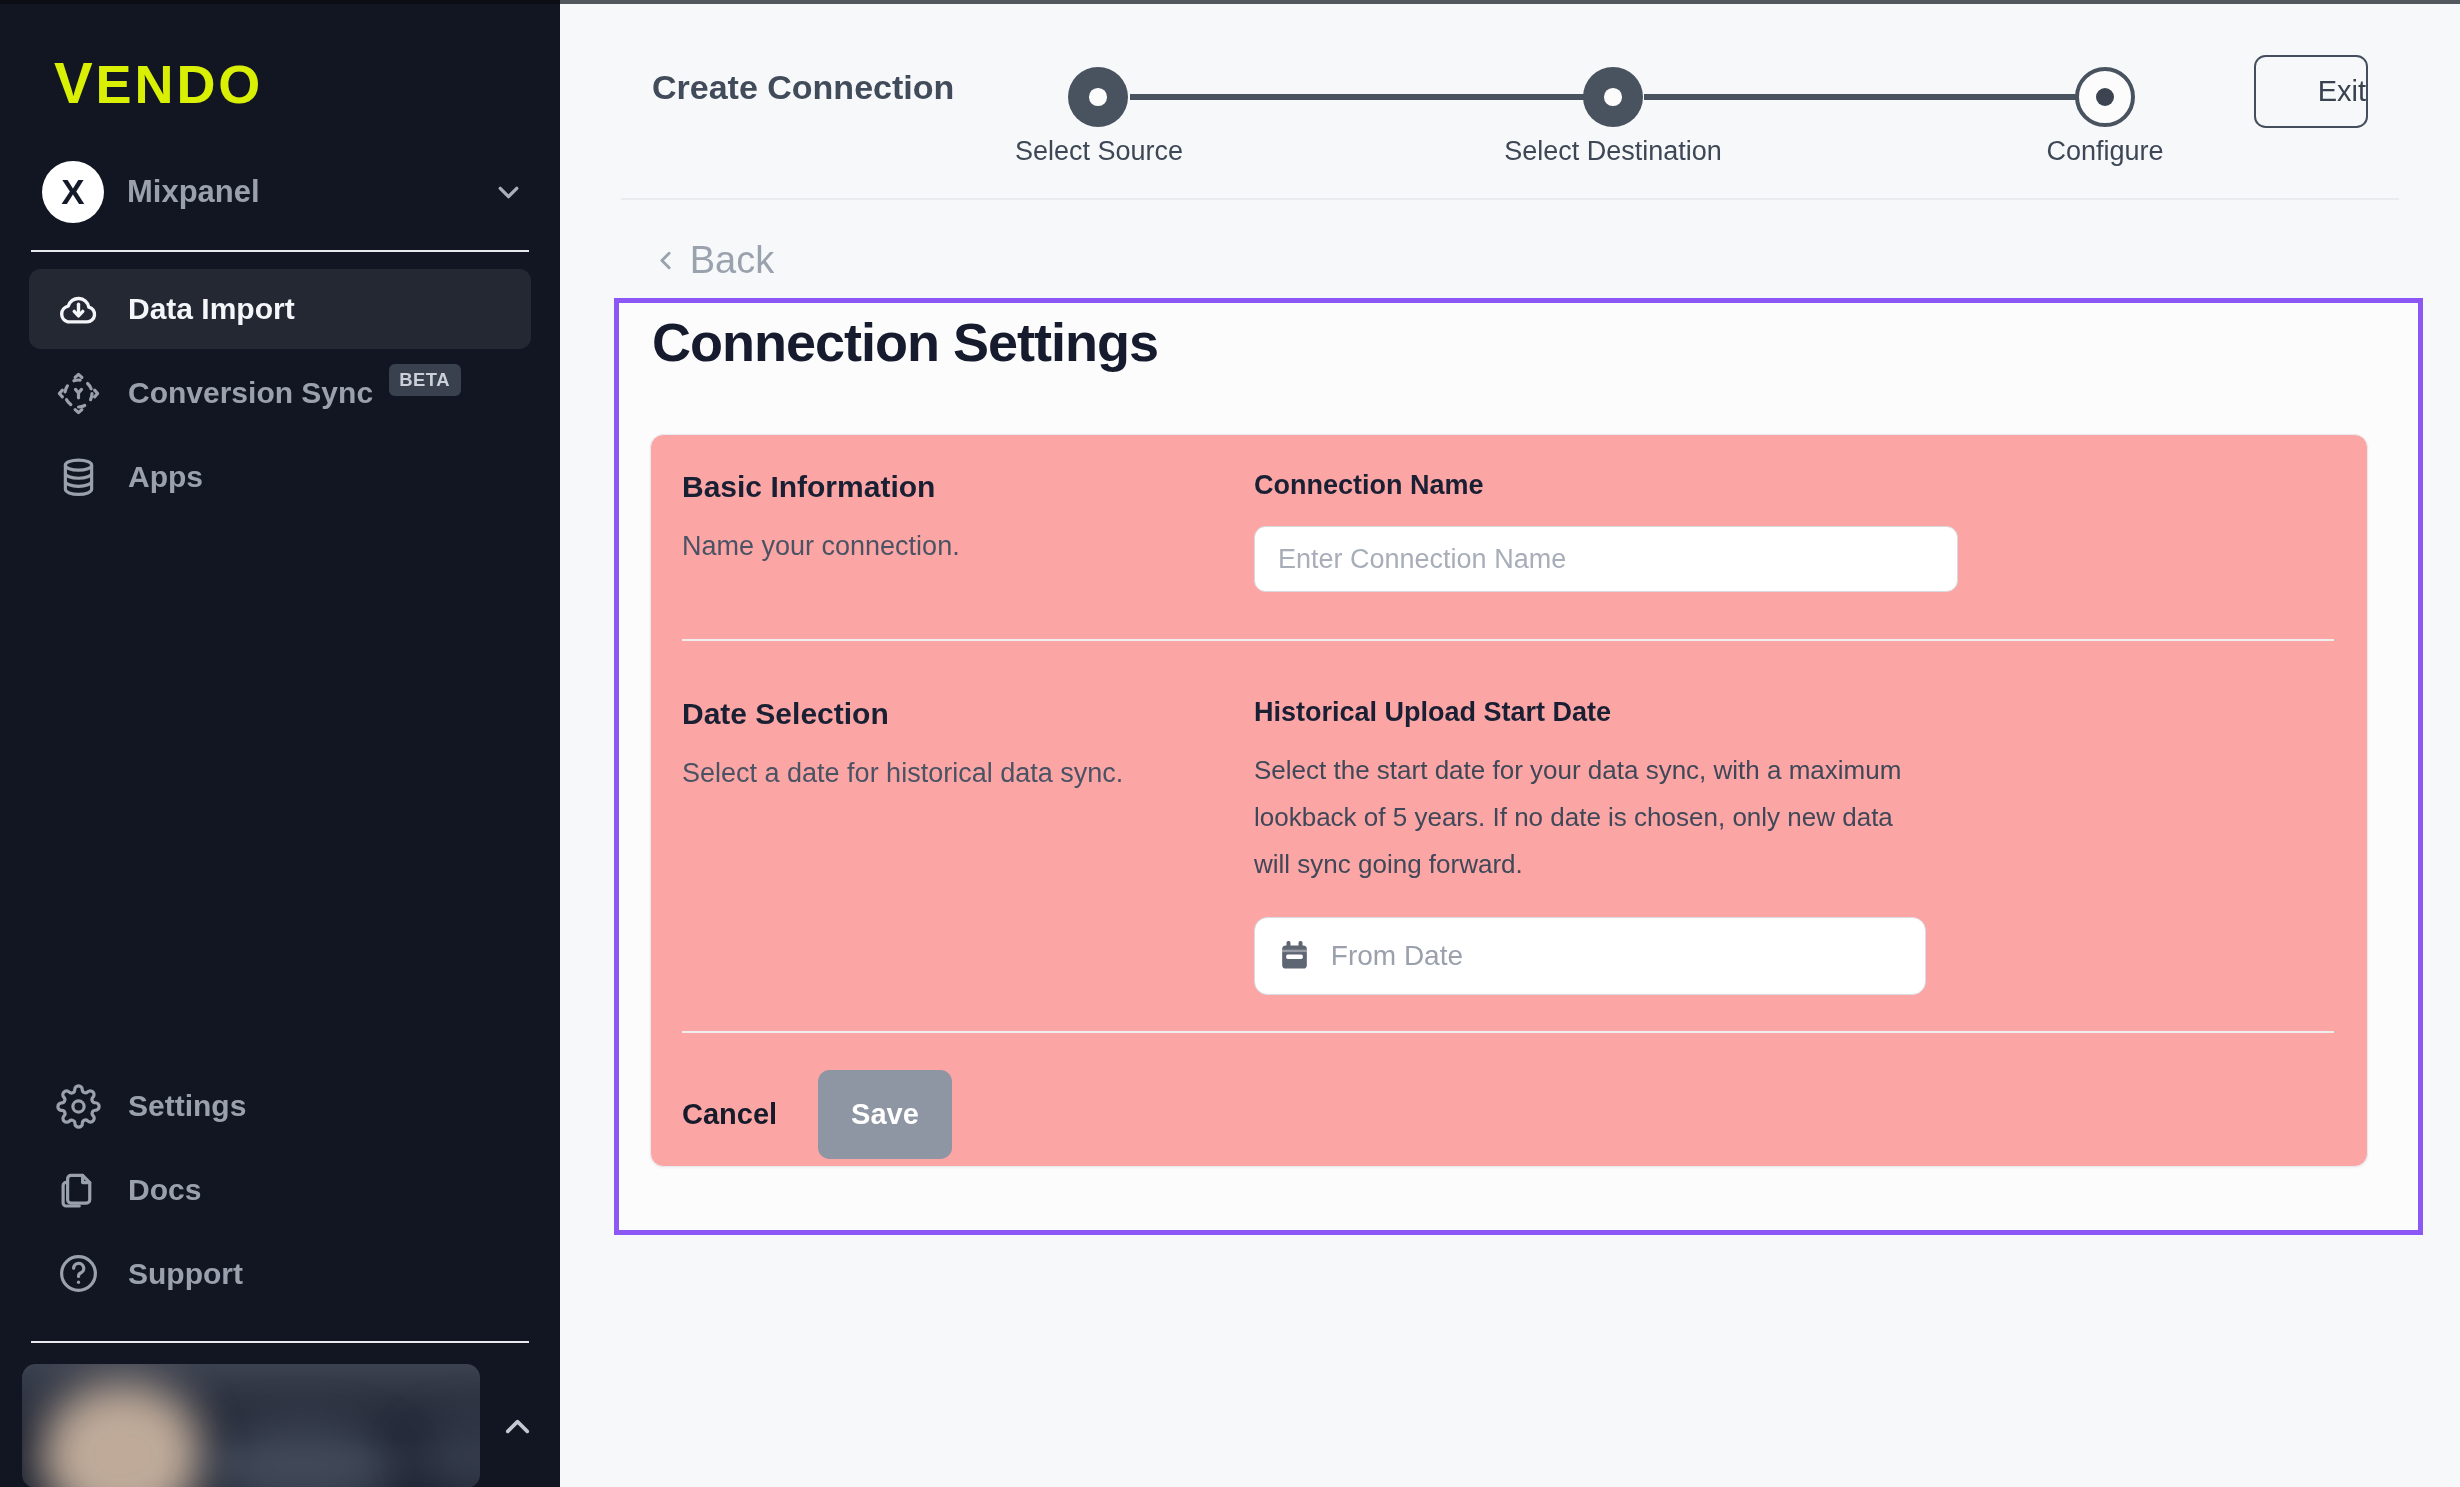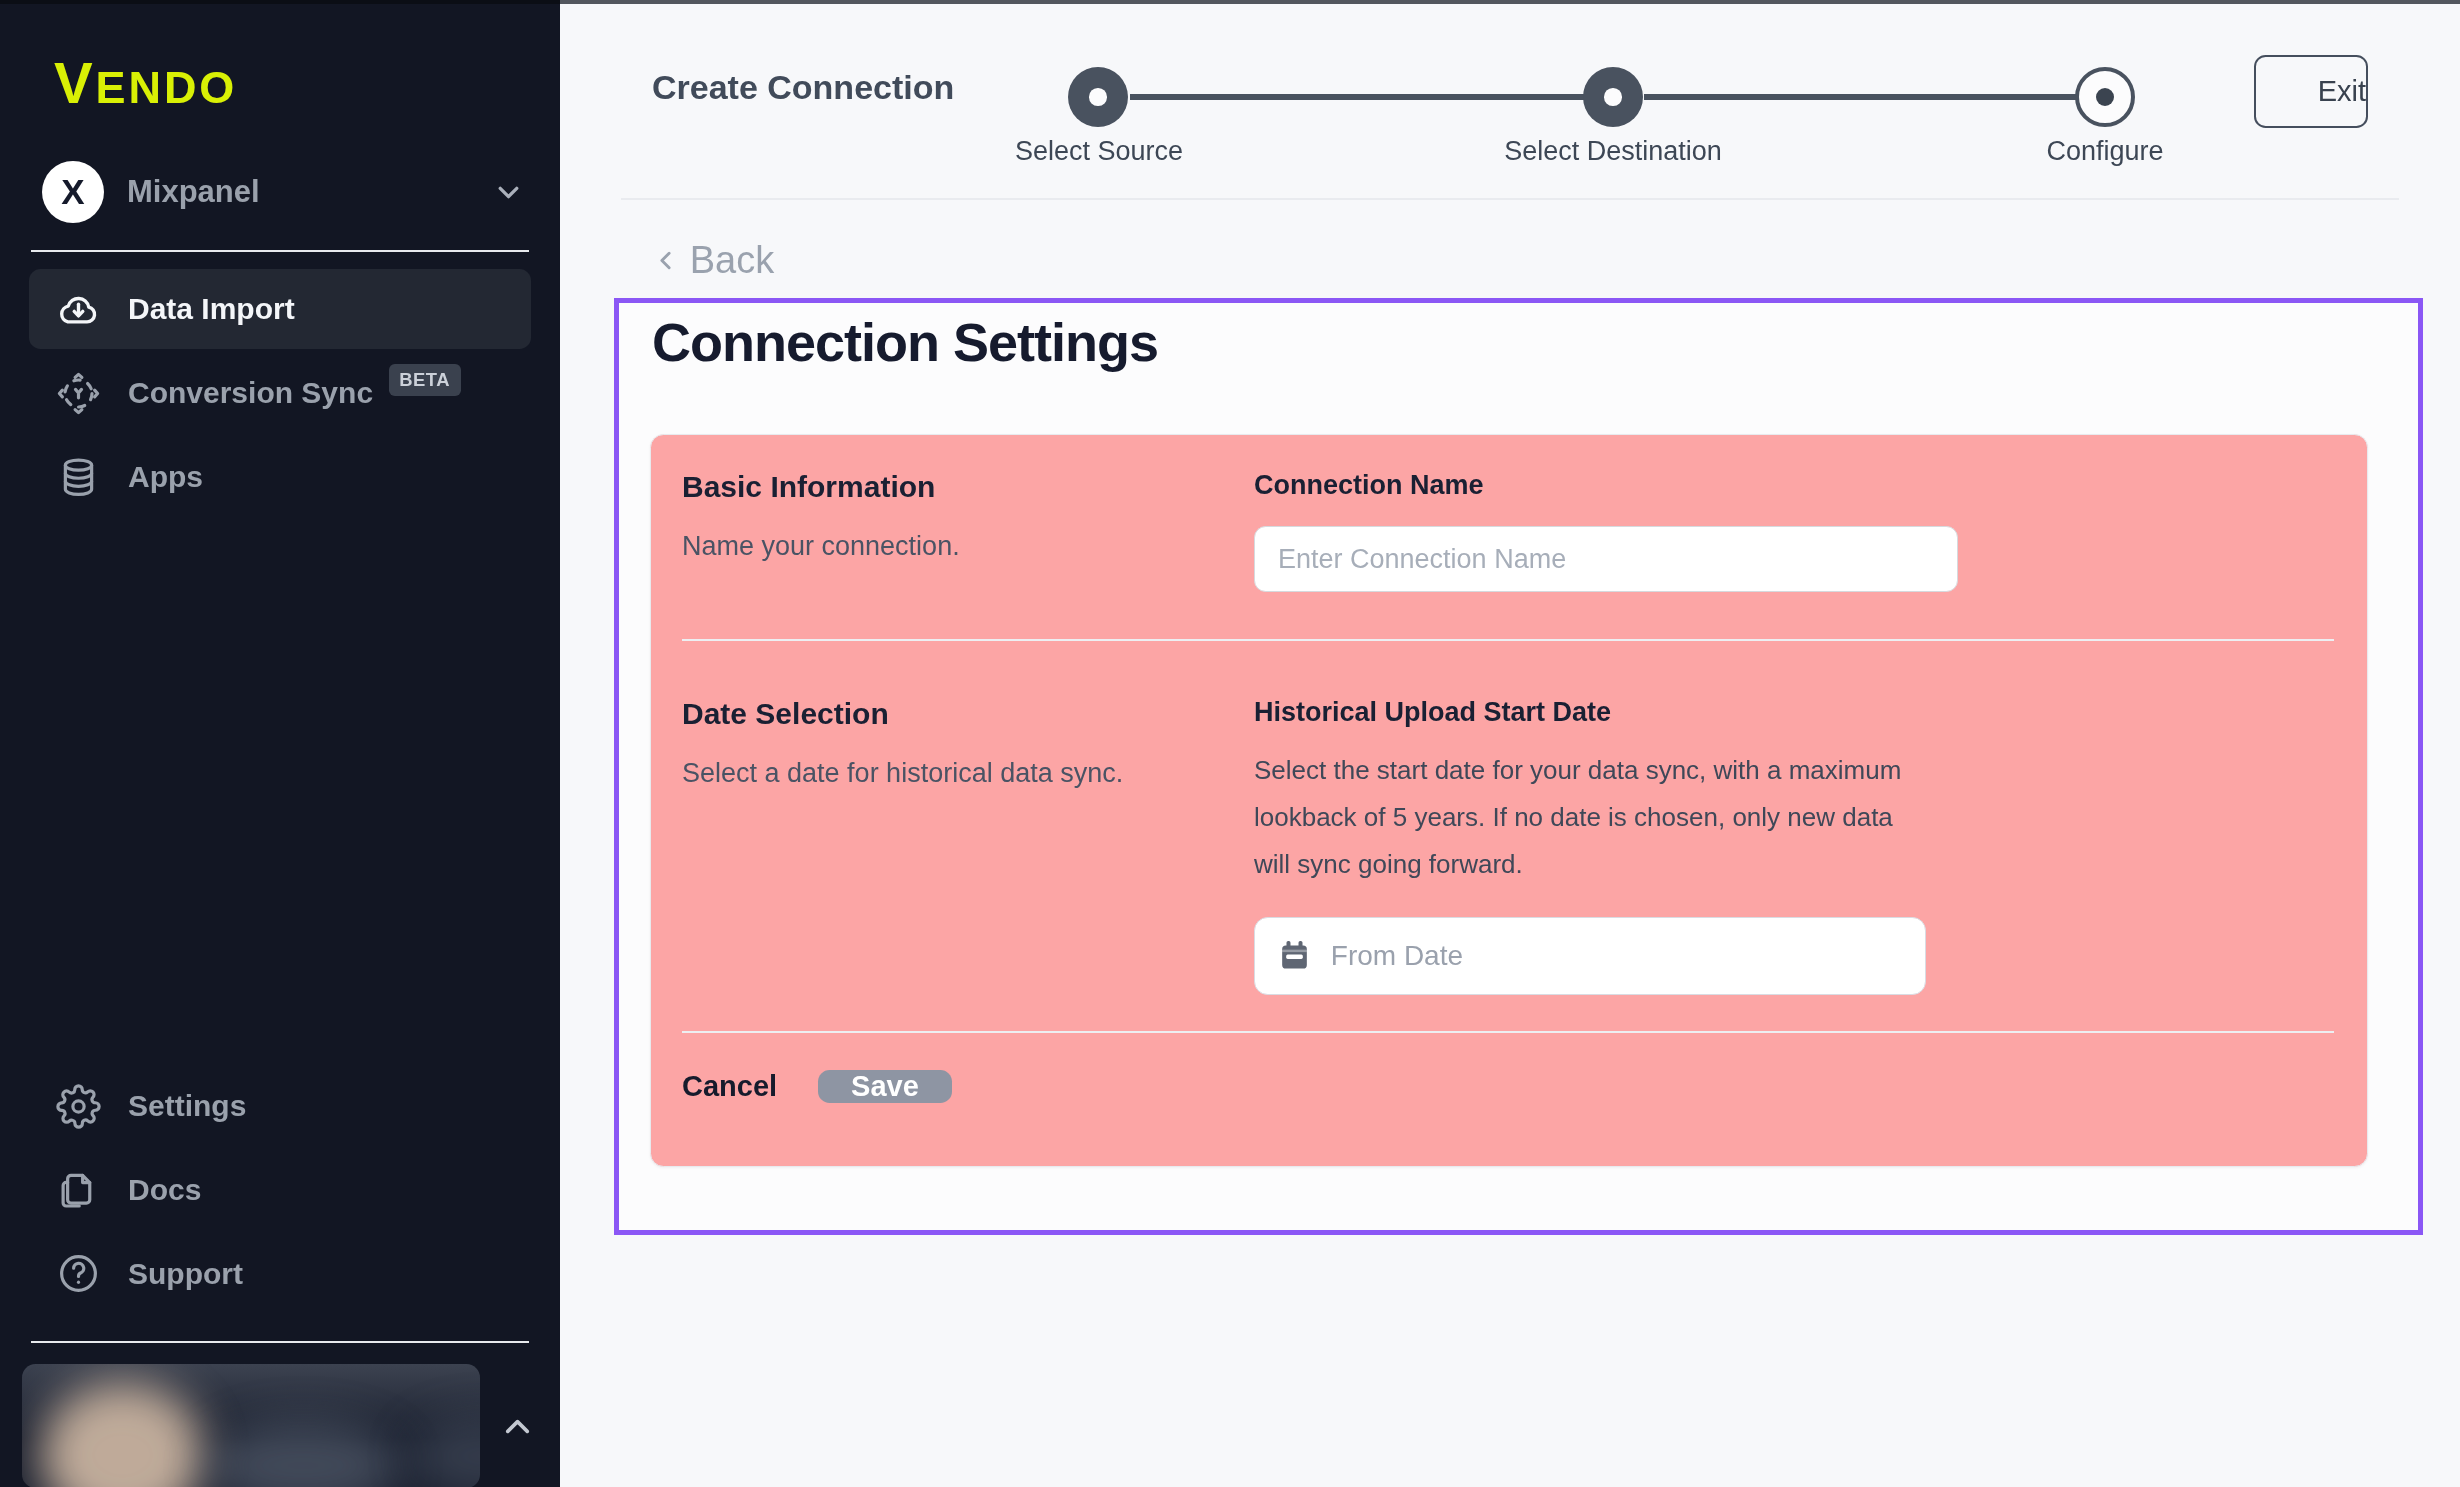--- a/index.html
+++ b/index.html
@@ -7,21 +7,21 @@
   body { font-family:"Liberation Sans", sans-serif; background:#f7f8fa; position:relative; }
 
   
   .top-strip { position:absolute; top:0; left:0; width:2461px; height:3.9px; background:#53575e; z-index:50; }
   .top-strip-dark { position:absolute; top:0; left:0; width:560px; height:3.9px; background:#0b0e15; z-index:51; }
 
   .app { display:flex; width:100%; height:100%; }
 
   
   .sidebar { width:560px; flex-shrink:0; background:#121623; color:#9aa1ac; position:relative; }
-  .logo { margin:49px 0 0 54px; font-size:45px; font-weight:800; color:#d9f005; letter-spacing:2.9px; }
+  .logo { margin:49px 0 0 54px; font-size:54px; font-weight:800; color:#d9f005; letter-spacing:2.9px; }
   .logo::first-letter { font-size:58px; }
 
   .workspace { display:flex; align-items:center; margin:45px 35px 0 42px; cursor:pointer; }
   .ws-avatar { width:62px; height:62px; border-radius:50%; background:#ffffff; color:#151a2b;
                display:flex; align-items:center; justify-content:center; font-weight:900; font-size:35px; flex-shrink:0; }
   .ws-name { margin-left:23px; font-size:31px; font-weight:600; color:#9aa1ac; }
   .ws-chevron { margin-left:auto; color:#aab0bb; display:flex; }
 
   .sidebar-rule { height:1.9px; background:#e8eaee; margin:27px 31px 17.5px 31px; border:none; }
 
@@ -98,21 +98,21 @@
   .date-input-wrap { margin-top:29px; width:672px; height:78px; border:1.9px solid #d9dce3; border-radius:13.6px;
                      background:#fff; display:flex; align-items:center; padding:0 21.3px; gap:17.5px; cursor:text; }
   .cal-icon { display:flex; flex-shrink:0; }
   .date-input { border:none; outline:none; flex:1; font-size:28px; font-family:"Liberation Sans", sans-serif; color:#1a2033; background:transparent; }
   .date-input::placeholder { color:#9aa1ad; }
 
   .card-footer { display:flex; align-items:center; gap:41px; padding:37px 33px 0 31px; }
   .cancel-btn { background:none; border:none; font-size:29px; font-weight:700; color:#161b2c;
                 font-family:"Liberation Sans", sans-serif; cursor:pointer; padding:0; }
   .save-btn { background:#8e95a3; border:none; border-radius:11.6px; color:#ffffff; font-size:29px; font-weight:700;
-              font-family:"Liberation Sans", sans-serif; padding:0 33px; cursor:pointer; }
+              font-family:"Liberation Sans", sans-serif; padding:28px 33px; cursor:pointer; }
 </style>
 </head>
 <body>
 
 <div class="top-strip"></div>
 <div class="top-strip-dark"></div>
 
 <div class="app">
 
   <aside class="sidebar">

